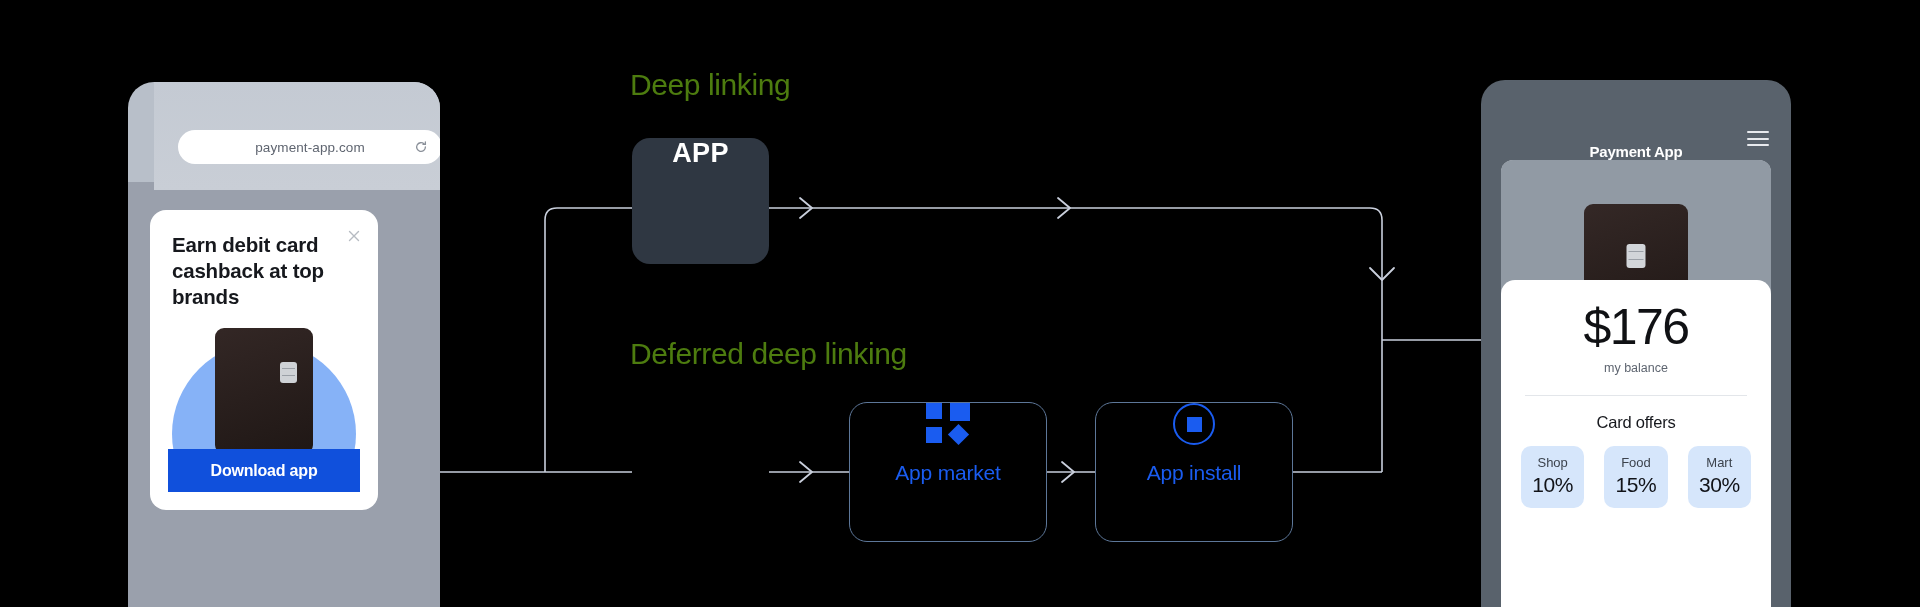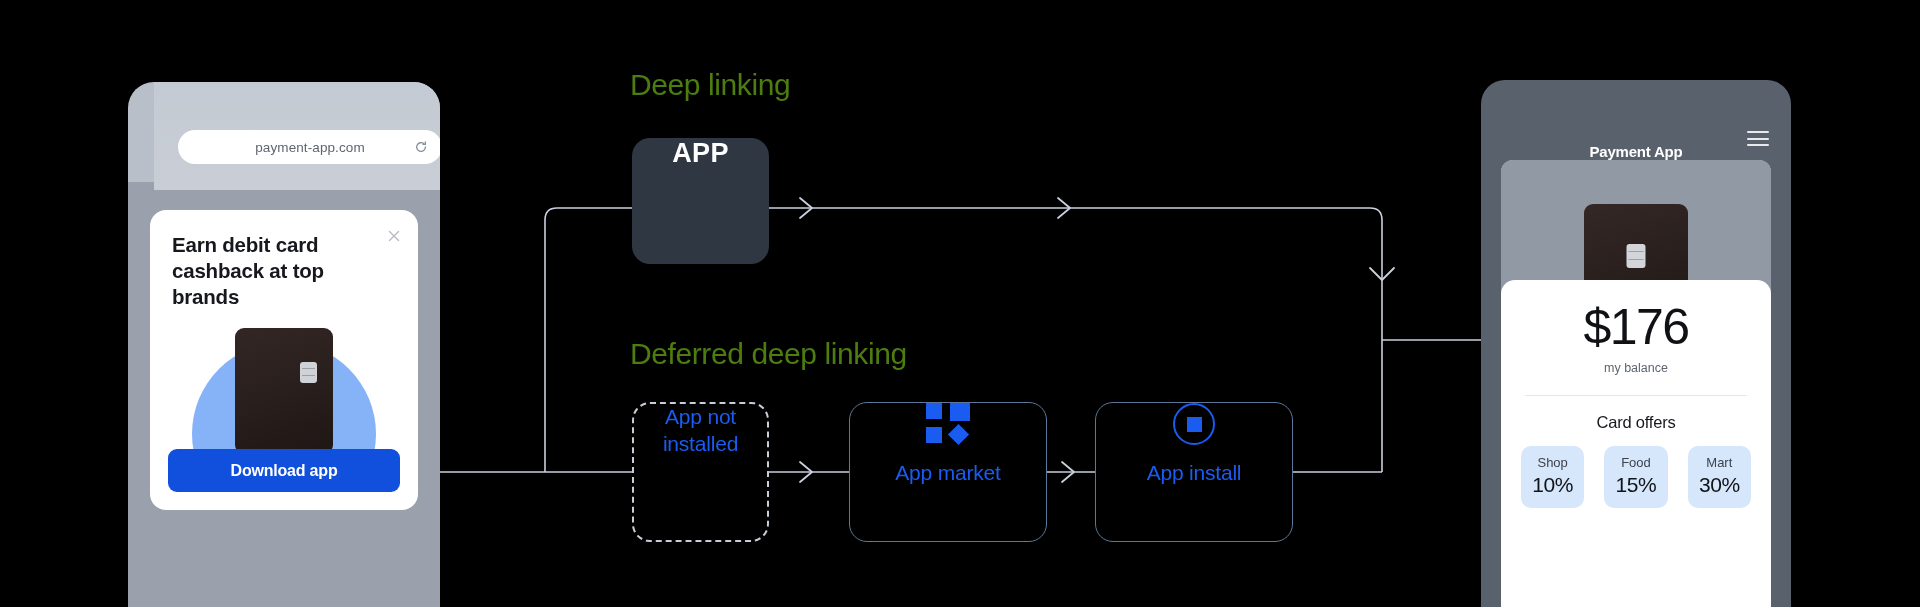--- a/index.html
+++ b/index.html
@@ -34,21 +34,21 @@
   .reload-ic {
     position: absolute; right: 14px; top: 50%; transform: translateY(-50%);
     width: 14px; height: 14px; color: #8a9099;
   }
   .phone-left-body {
     position: absolute; left: 0; top: 100px; width: 100%; bottom: 0;
     background: #9aa0ac;
   }
   .promo-card {
     position: absolute; left: 22px; top: 128px;
-    width: 268px; height: 300px;
+    width: 228px; height: 300px;
     background: #ffffff; border-radius: 16px; overflow: hidden;
   }
   .promo-title {
     position: absolute; left: 22px; top: 22px; right: 44px;
     font-size: 20.5px; font-weight: 700; line-height: 1.28;
     color: #16181d; letter-spacing: -0.2px;
   }
   .promo-close {
     position: absolute; right: 14px; top: 16px;
     width: 20px; height: 20px; color: #b6bbc2;
@@ -72,21 +72,21 @@
     width: 17px; height: 21px; border-radius: 3px;
     background: #cfd2d6;
   }
   .chip::before, .chip::after {
     content: ""; position: absolute; left: 2px; right: 2px; height: 1px;
     background: #9ba0a7;
   }
   .chip::before { top: 6px; } .chip::after { top: 13px; }
   .dl-btn {
     position: absolute; left: 18px; right: 18px; bottom: 18px;
-    height: 43px; border-radius: 9px; border: none;
+    height: 43px; border-radius: 0; border: none;
     background: #1050dc; color: #fff;
     font-family: "Liberation Sans", sans-serif;
     font-size: 16px; font-weight: 700; letter-spacing: -0.2px;
     cursor: pointer;
   }
 
   
   .phone-right {
     position: absolute; left: 1481px; top: 80px;
     width: 310px; height: 527px;
@@ -265,23 +265,20 @@
     </div>
   </div>
 
   <div class="sec-title t-deep">Deep linking</div>
   <div class="sec-title t-deferred">Deferred deep linking</div>
 
   <div class="node node-app">
     <span class="node-app-lbl">APP</span>
   </div>
 
-  <div class="node node-notinst">
-    <span class="node-notinst-lbl">App not installed</span>
-  </div>
 
   <div class="node node-market">
     <span class="ic-market">
       <i class="s1"></i>
         <i class="s2"></i>
         <i class="s3"></i>
         <i class="s4"></i>
     </span>
     <span class="node-lbl">App market</span>
   </div>

